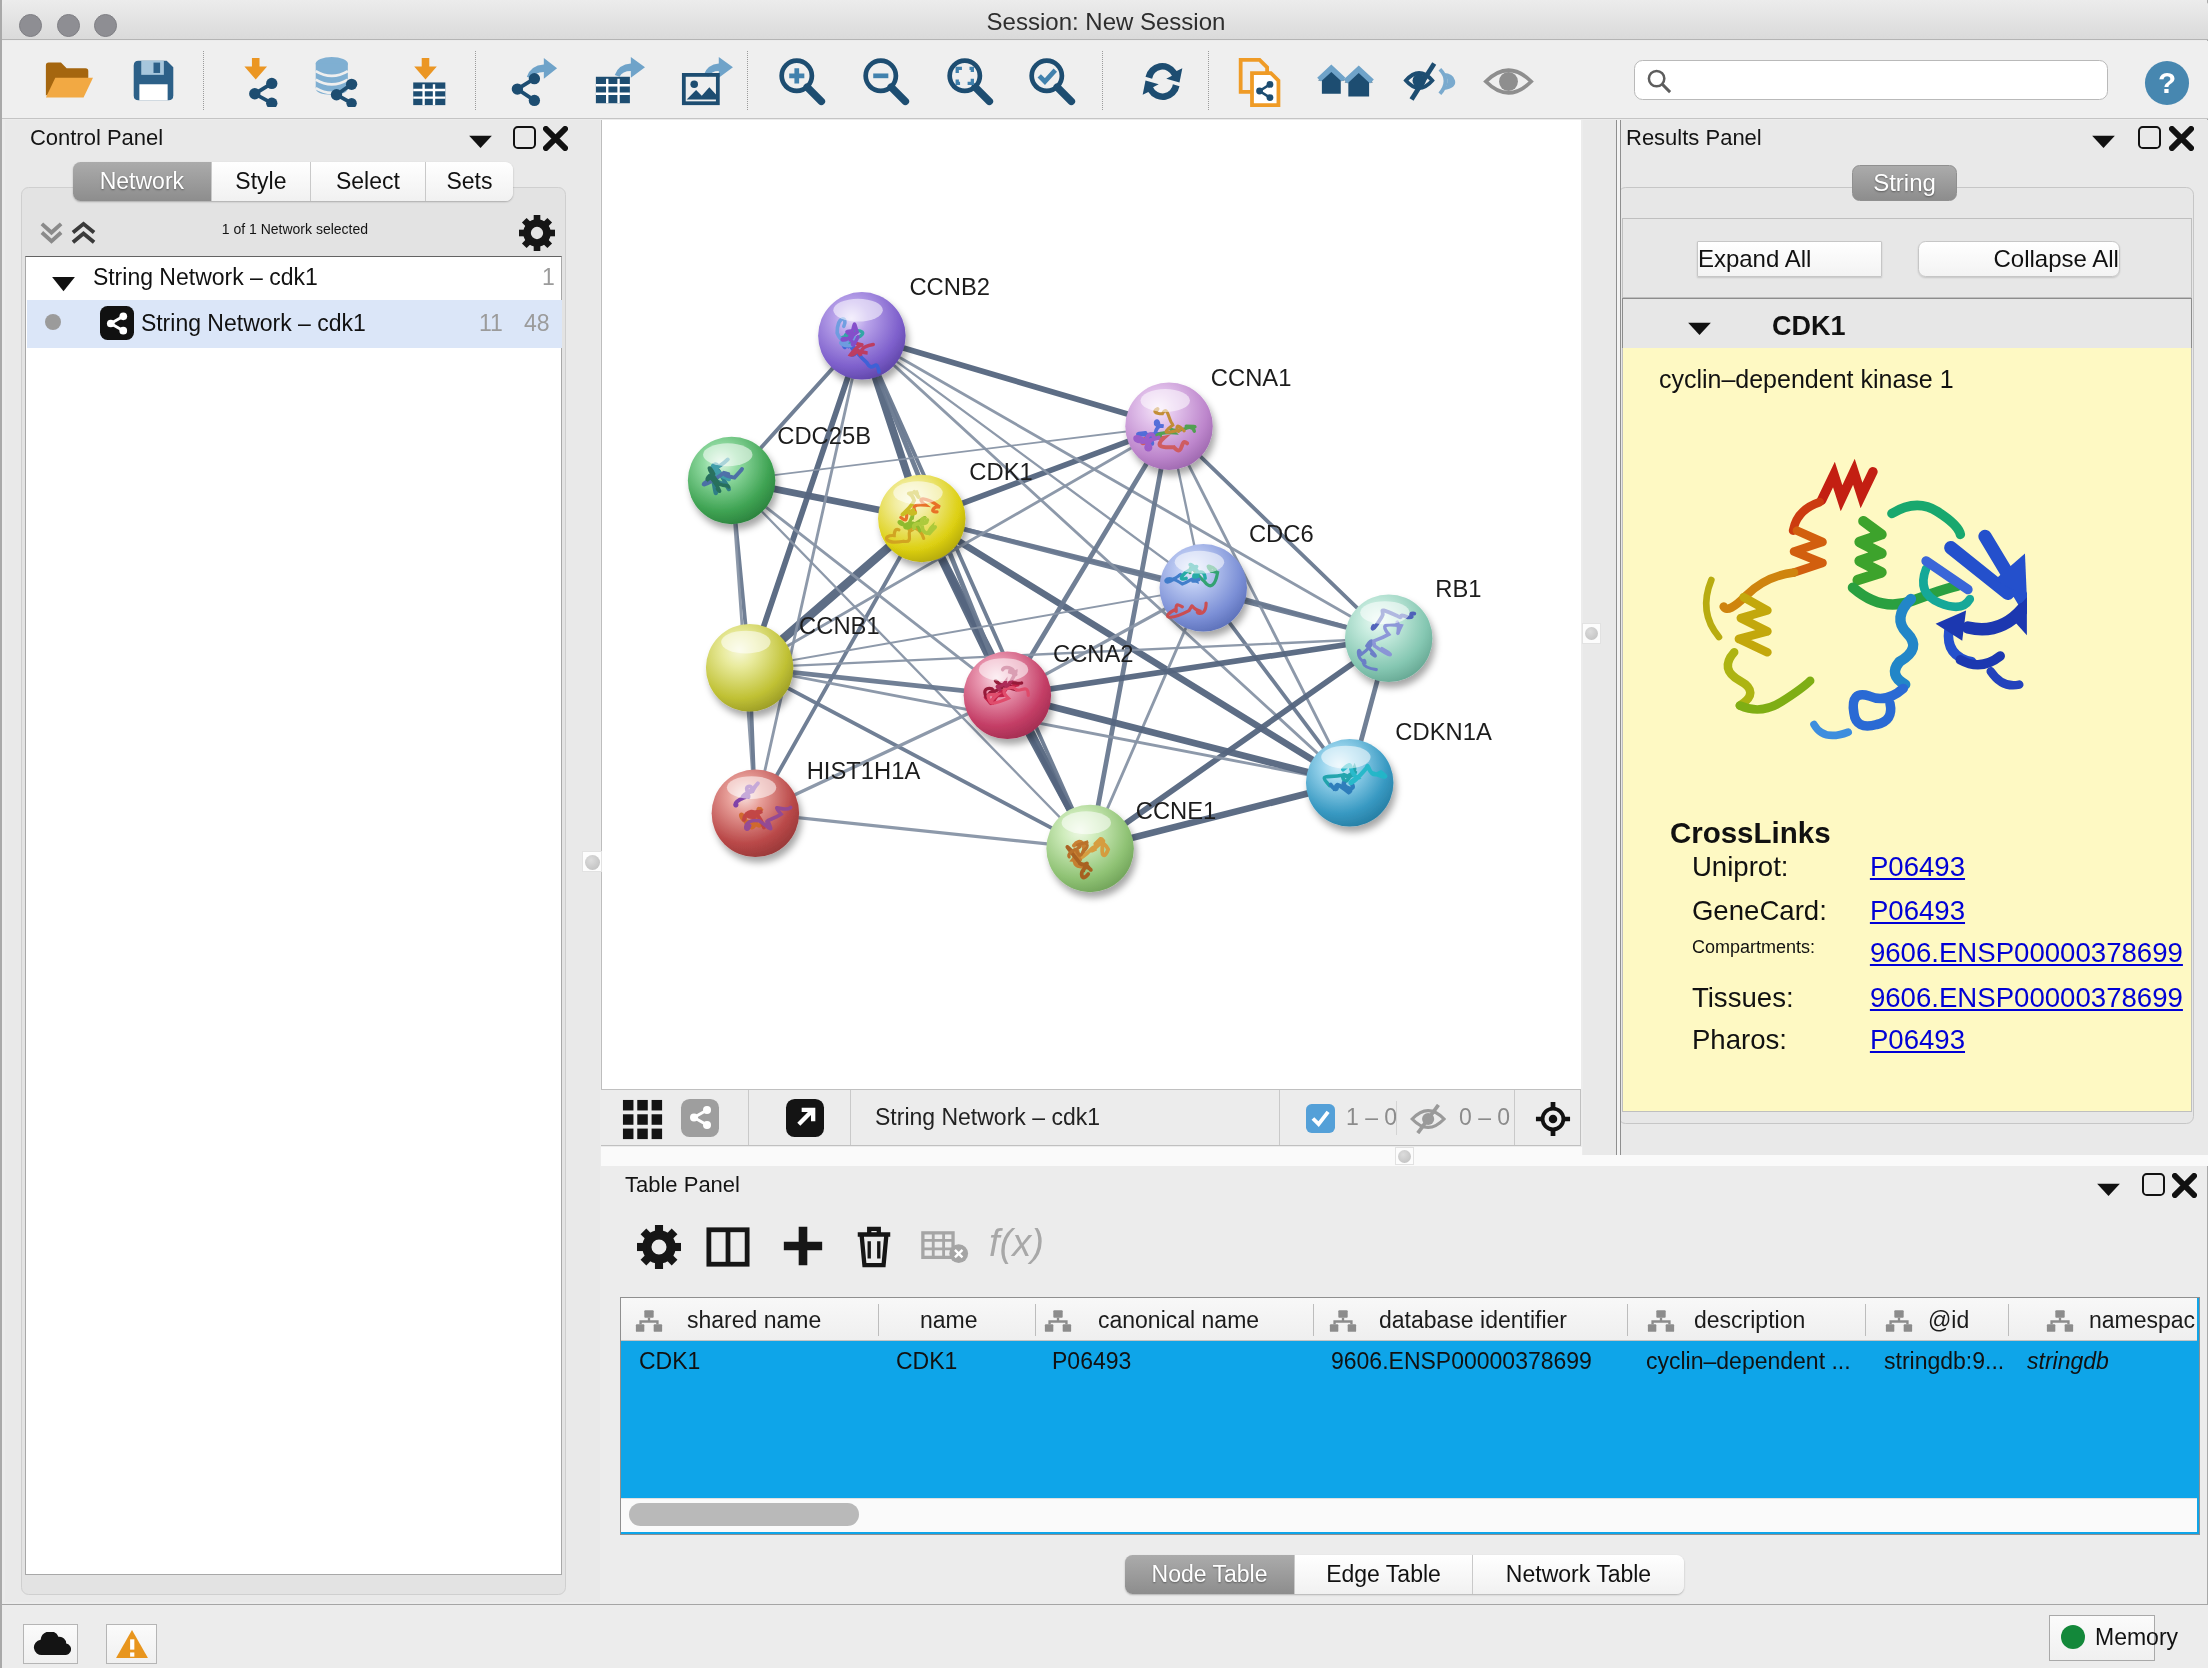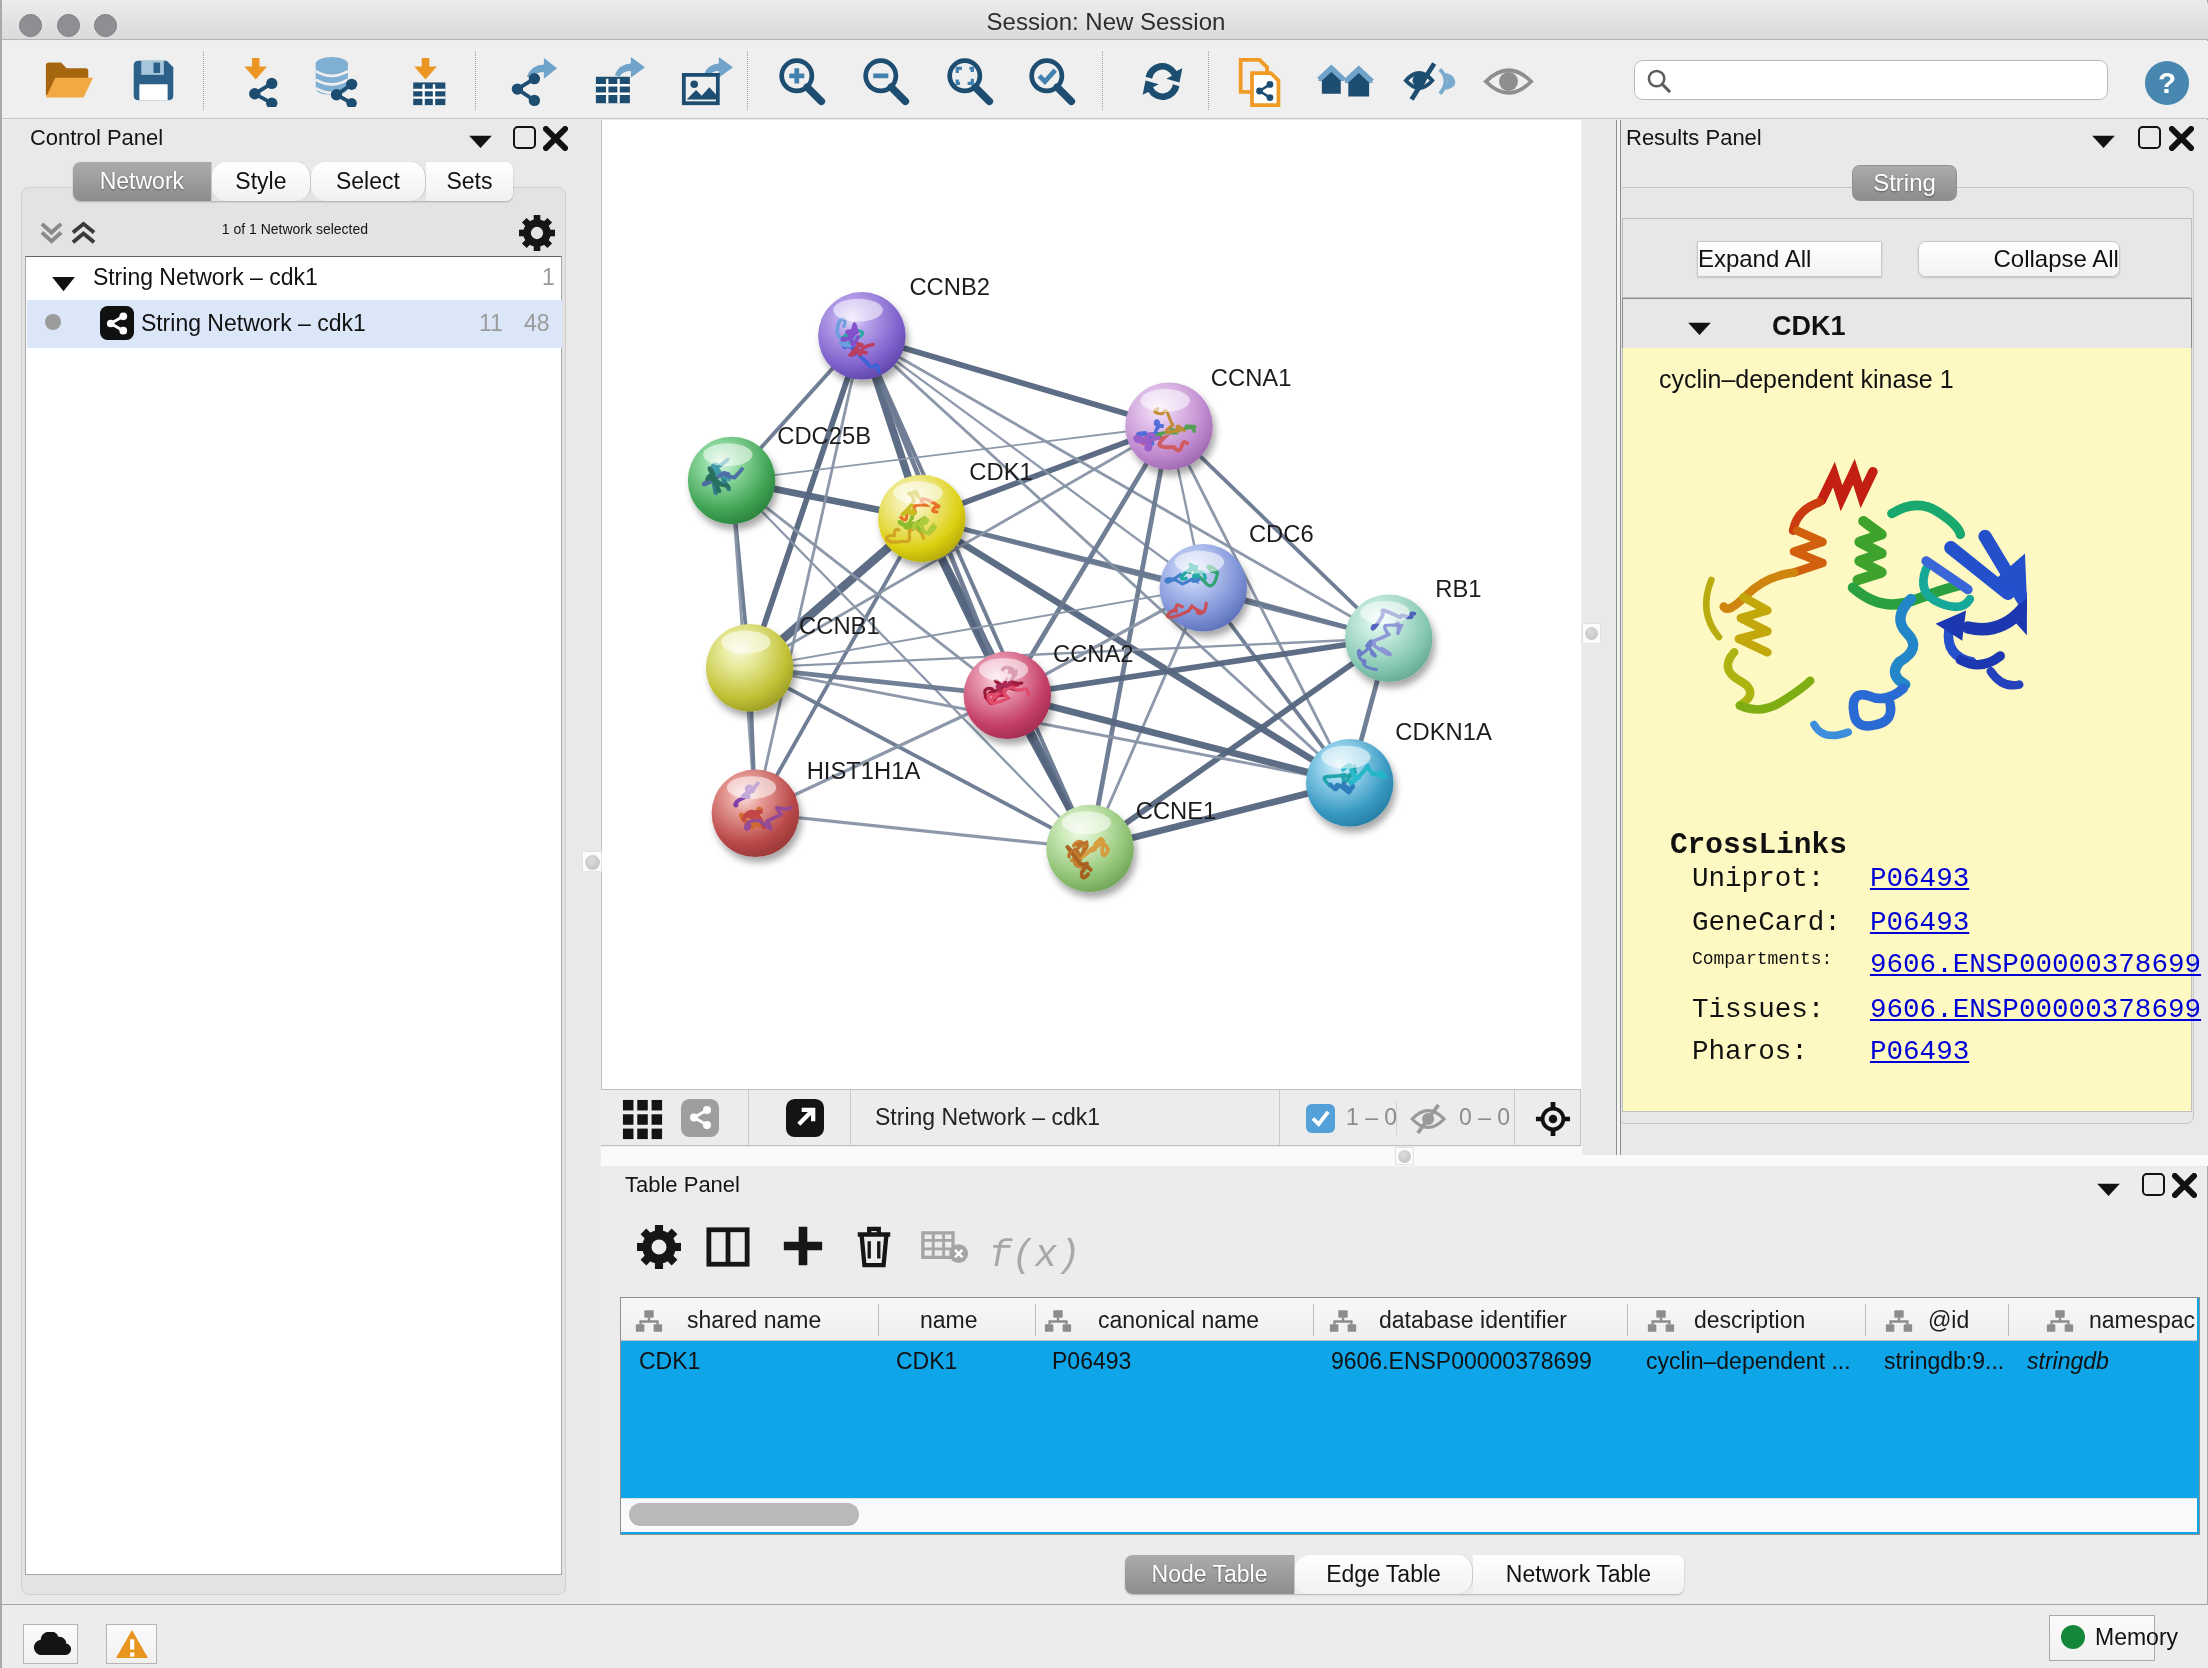--- a/index.html
+++ b/index.html
@@ -30,21 +30,21 @@
   #cpanel { left:2.9px; top:120px; width:595px; height:1482px; background:#e9e9e9; }
   #cpbox  { position:absolute; left:16px; top:67px; width:545px; height:1408px;
     background:#e3e3e3; border:1px solid #cfcfcf; border-radius:7.6px; }
   #cptree { position:absolute; left:20px; top:136px; width:537px; height:1319px;
     background:#fff; border:1px solid #a8a8a8; border-top:1.9px solid #636363; }
   
   .seg { position:absolute; display:flex; height:39px;
     border-radius:7.6px; box-shadow:0 1px 1.9px rgba(0,0,0,0.25); }
   .seg div { height:39px; line-height:39px; text-align:center; font-size:23px;
     background:linear-gradient(#ffffff,#f1f1f1); color:#111;
-    border-right:1px solid #c9c9c9;border-radius:15px; }
+    border-right:1px solid #c9c9c9; }
   .seg div.sel { background:linear-gradient(#ababab,#8d8d8d); color:#fff;
     text-shadow:0 1px 1.9px rgba(0,0,0,0.4); }
   .seg div:first-child { border-radius:7.6px 0 0 7.6px; }
   .seg div:last-child  { border-radius:0 7.6px 7.6px 0; border-right:none; }
   
   #netview { left:599px; top:120px; width:980px; height:969px; background:#fff;
     border-left:1px solid #bdbdbd; }
   #nettb { left:599px; top:1089px; width:980px; height:57px; background:#ececec;
     border:1px solid #c0c0c0; border-left:none; }
   
@@ -52,21 +52,21 @@
   #rbox { position:absolute; left:35px; top:67px; width:576px; height:937px;
     background:#e7e7e7; border:1px solid #c6c6c6; border-radius:7.6px; }
   
   #tpanel { left:599px; top:1155px; width:1609px; height:449px; }
   
   #statusbar { left:0; top:1604px; width:2208px; height:65px; background:#ececec;
     border-top:1px solid #a5a5a5; }
   .sbtn { position:absolute; top:19px; height:40px; background:linear-gradient(#fbfbfb,#f0f0f0);
     border:1.9px solid #b5b5b5; }
   .link { color:#0000d6; text-decoration:underline; }
-  .serif { font-family:Liberation Mono, monospace;margin-top:12px; }
+  .serif { font-family:Liberation Sans, sans-serif; }
 </style>
 </head>
 <body>
 <div id="win">
   <div class="abs" id="titlebar">
     <div class="tl" style="left:17px;"></div>
     <div class="tl" style="left:55px;"></div>
     <div class="tl" style="left:92px;"></div>
     <div id="wtitle">Session: New Session</div>
   </div>

